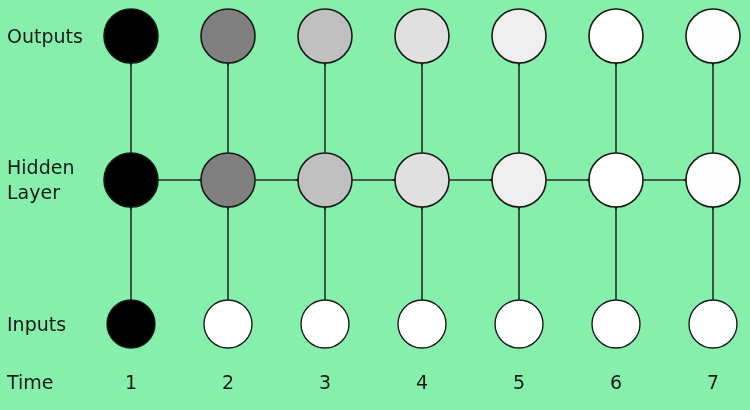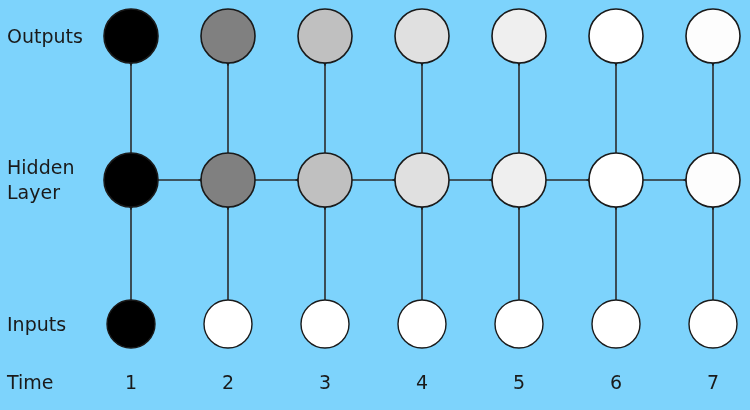--- a/index.html
+++ b/index.html
@@ -4,21 +4,21 @@
 <style>
   html, body {
     margin: 0;
     padding: 0;
     background: #ffffff;
   }
   #stage {
     position: relative;
     width: 750px;
     height: 410px;
-    background: #7dd3fc;
+    background: #86efac;
     font-family: "DejaVu Sans", sans-serif;
     overflow: hidden;
   }
   #diagram-svg {
     position: absolute;
     left: 0;
     top: 0;
     width: 750px;
     height: 410px;
     display: block;

